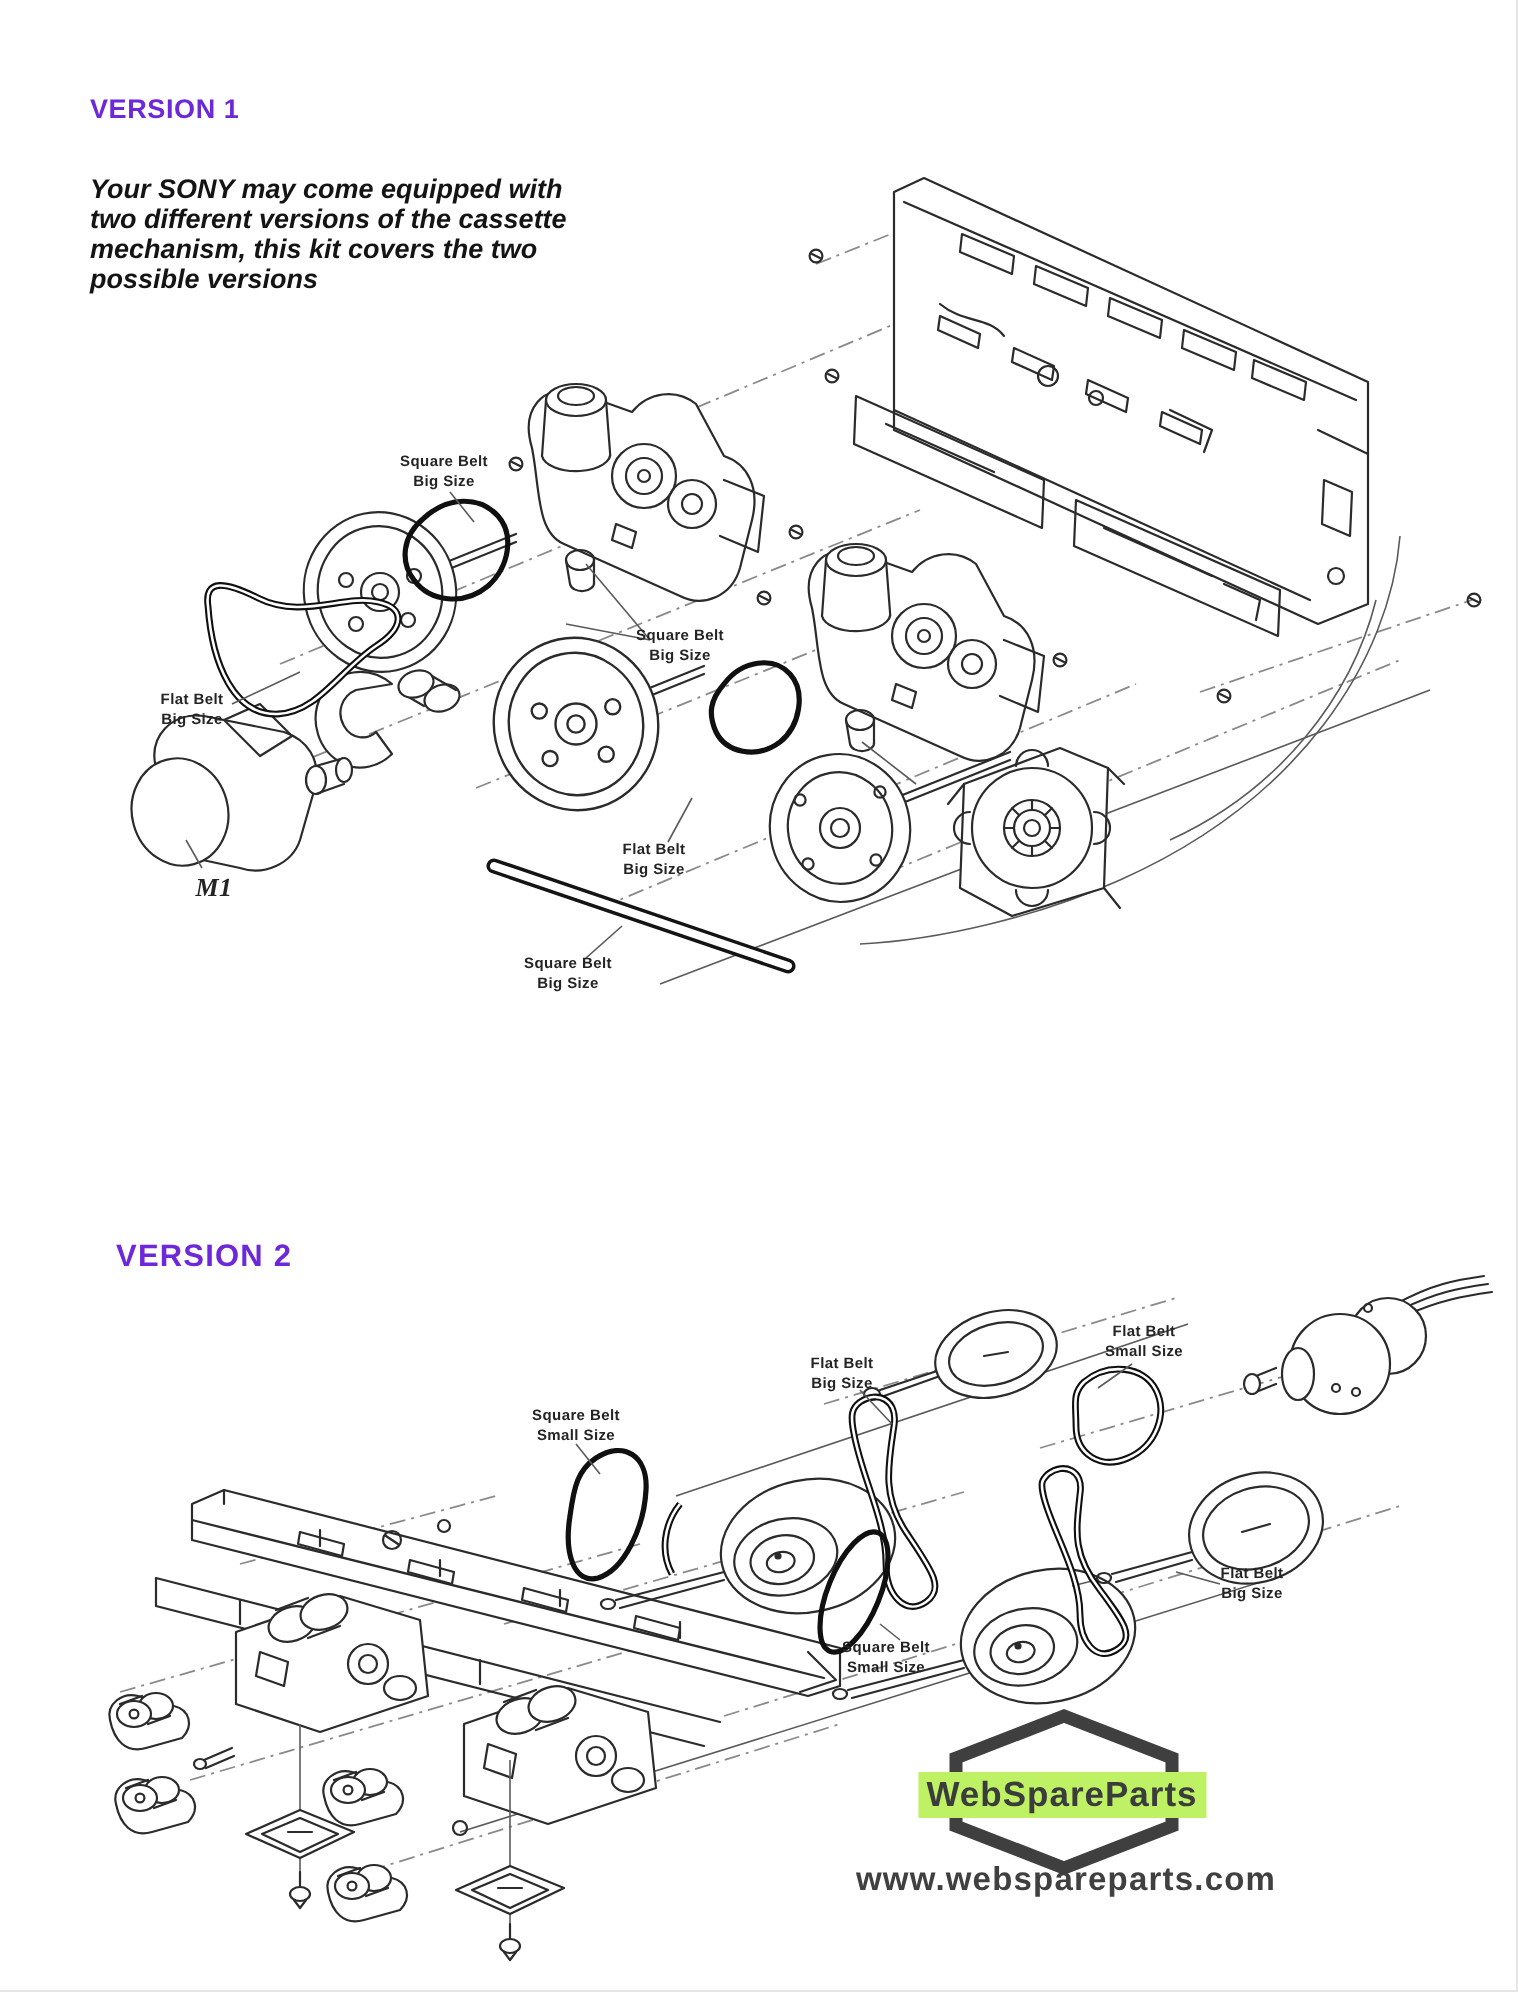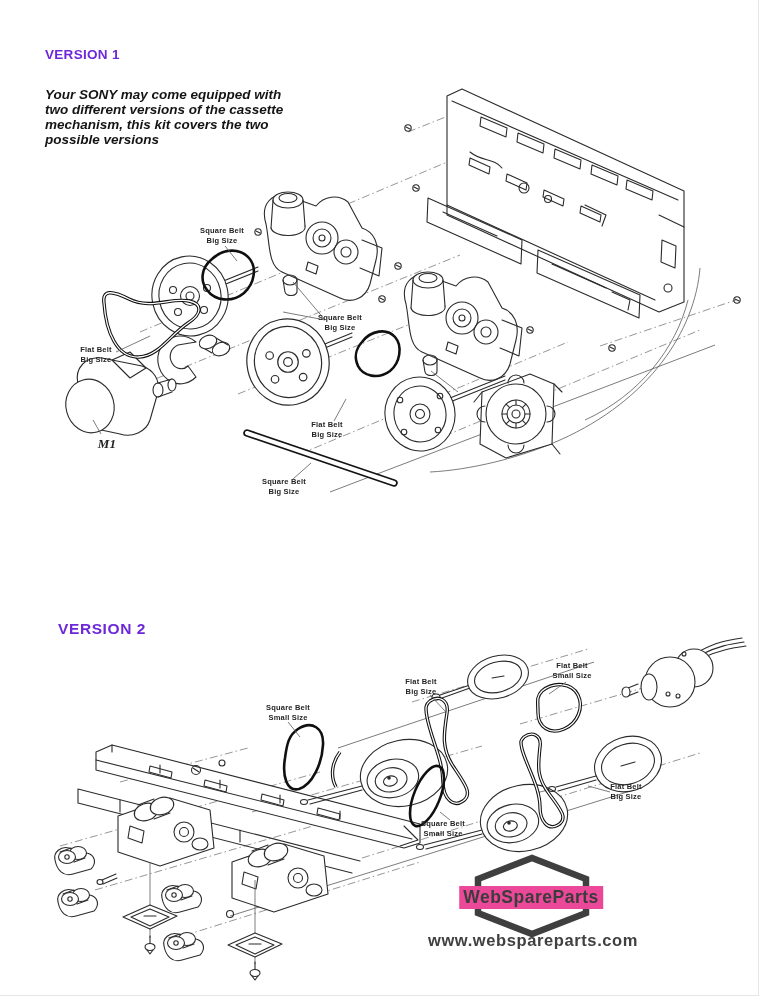--- a/index.html
+++ b/index.html
@@ -24,21 +24,21 @@
   .m1label{font-size:13px;font-style:italic;font-family:"Liberation Serif","DejaVu Serif",serif;}
   svg{position:absolute;left:0;}
   .ln{fill:none;stroke:#2b2b2b;stroke-width:1.1;stroke-linecap:round;stroke-linejoin:round;}
   .wln{fill:#ffffff;stroke:#2b2b2b;stroke-width:1.1;stroke-linejoin:round;}
   .thin{fill:none;stroke:#5a5a5a;stroke-width:.8;}
   .cl{fill:none;stroke:#8a8a8a;stroke-width:.9;stroke-dasharray:8 3 1.5 3;}
   .bsq{fill:none;stroke:#101010;stroke-width:2.6;stroke-linejoin:round;}
   .bfo{fill:none;stroke:#101010;stroke-width:3.4;stroke-linejoin:round;}
   .bfi{fill:none;stroke:#ffffff;stroke-width:1.3;stroke-linejoin:round;}
   .logo-text{
-    left:531px;top:886px;transform:translateX(-50%);background:#ec4899;padding:1px 4px;
+    left:531px;top:886px;transform:translateX(-50%);background:#bef264;padding:1px 4px;
     font-size:17.5px;font-weight:bold;color:#3c3c3c;letter-spacing:.5px;white-space:nowrap;
   }
   .site{
     left:428px;top:931px;font-size:16.5px;font-weight:bold;color:#404040;letter-spacing:.6px;
     white-space:nowrap;
   }
 </style>
 </head>
 <body>
 

